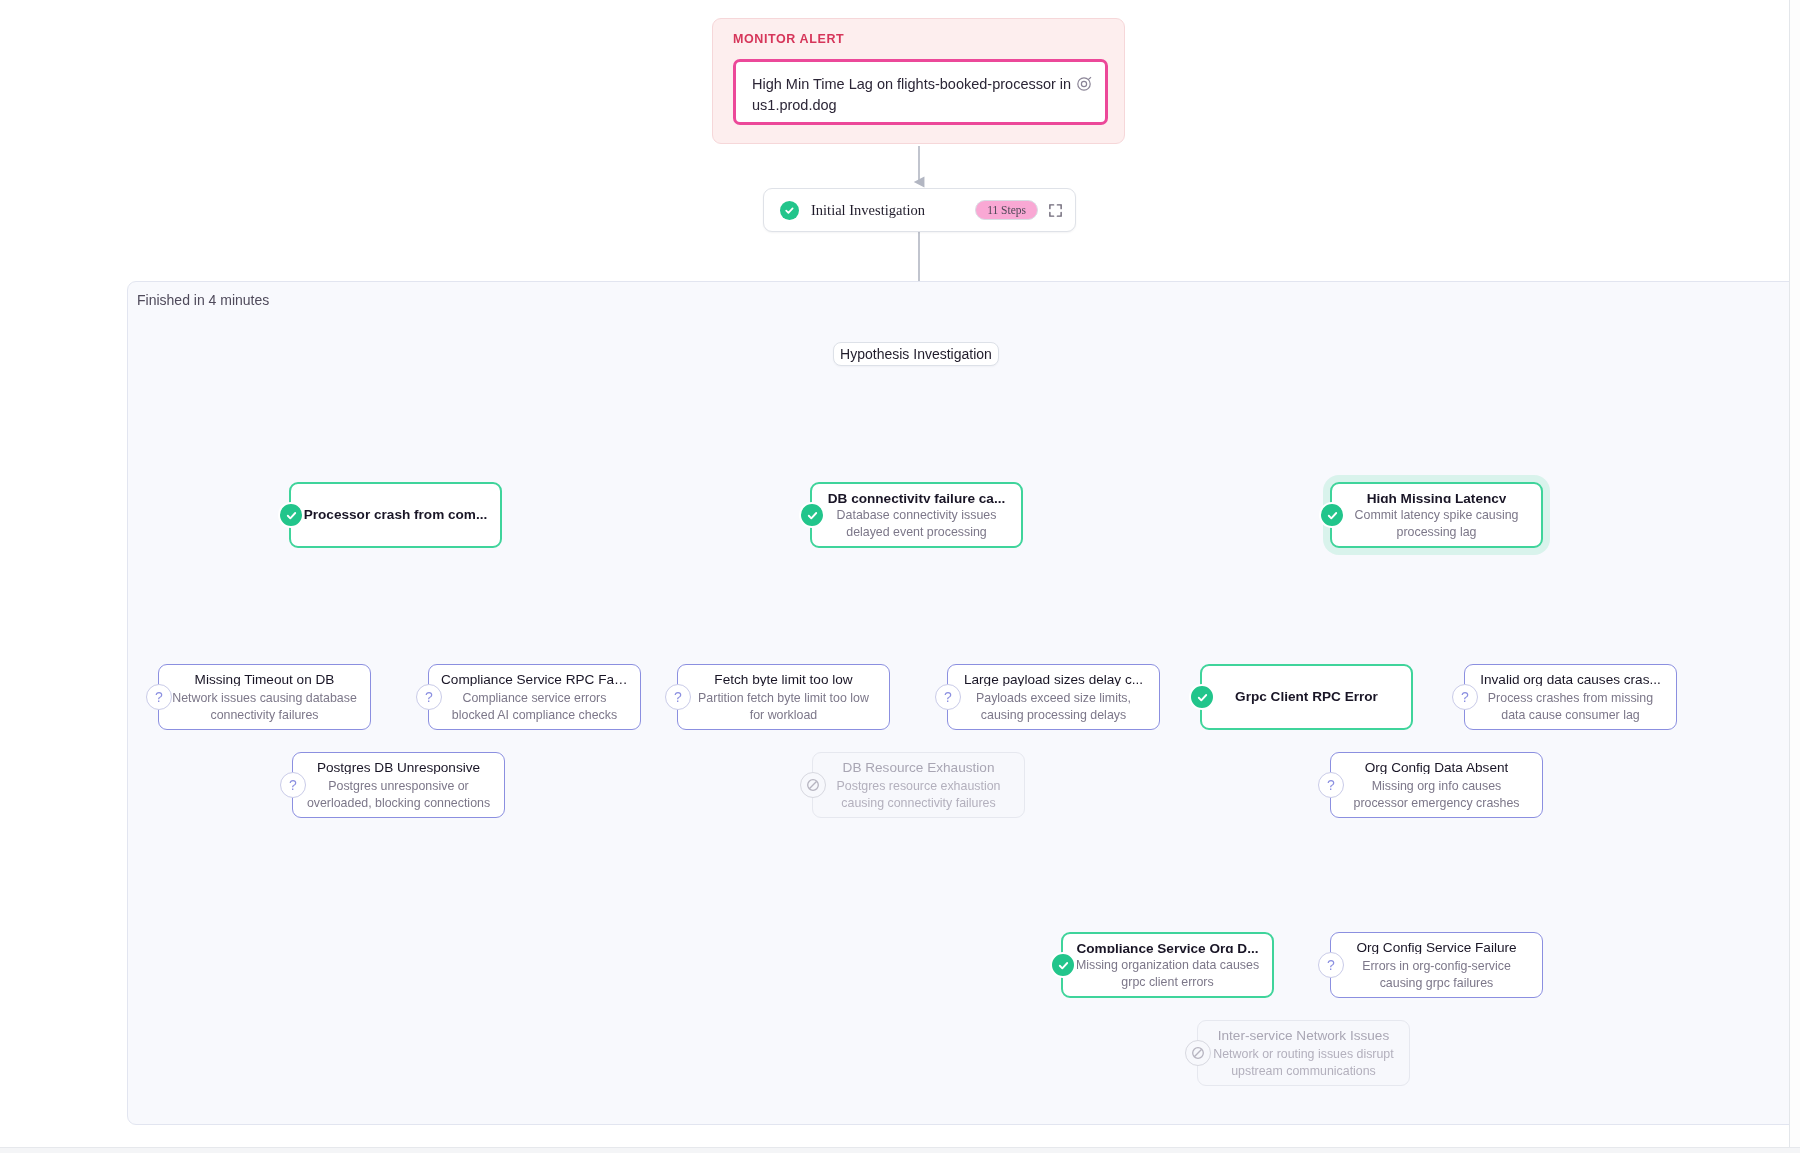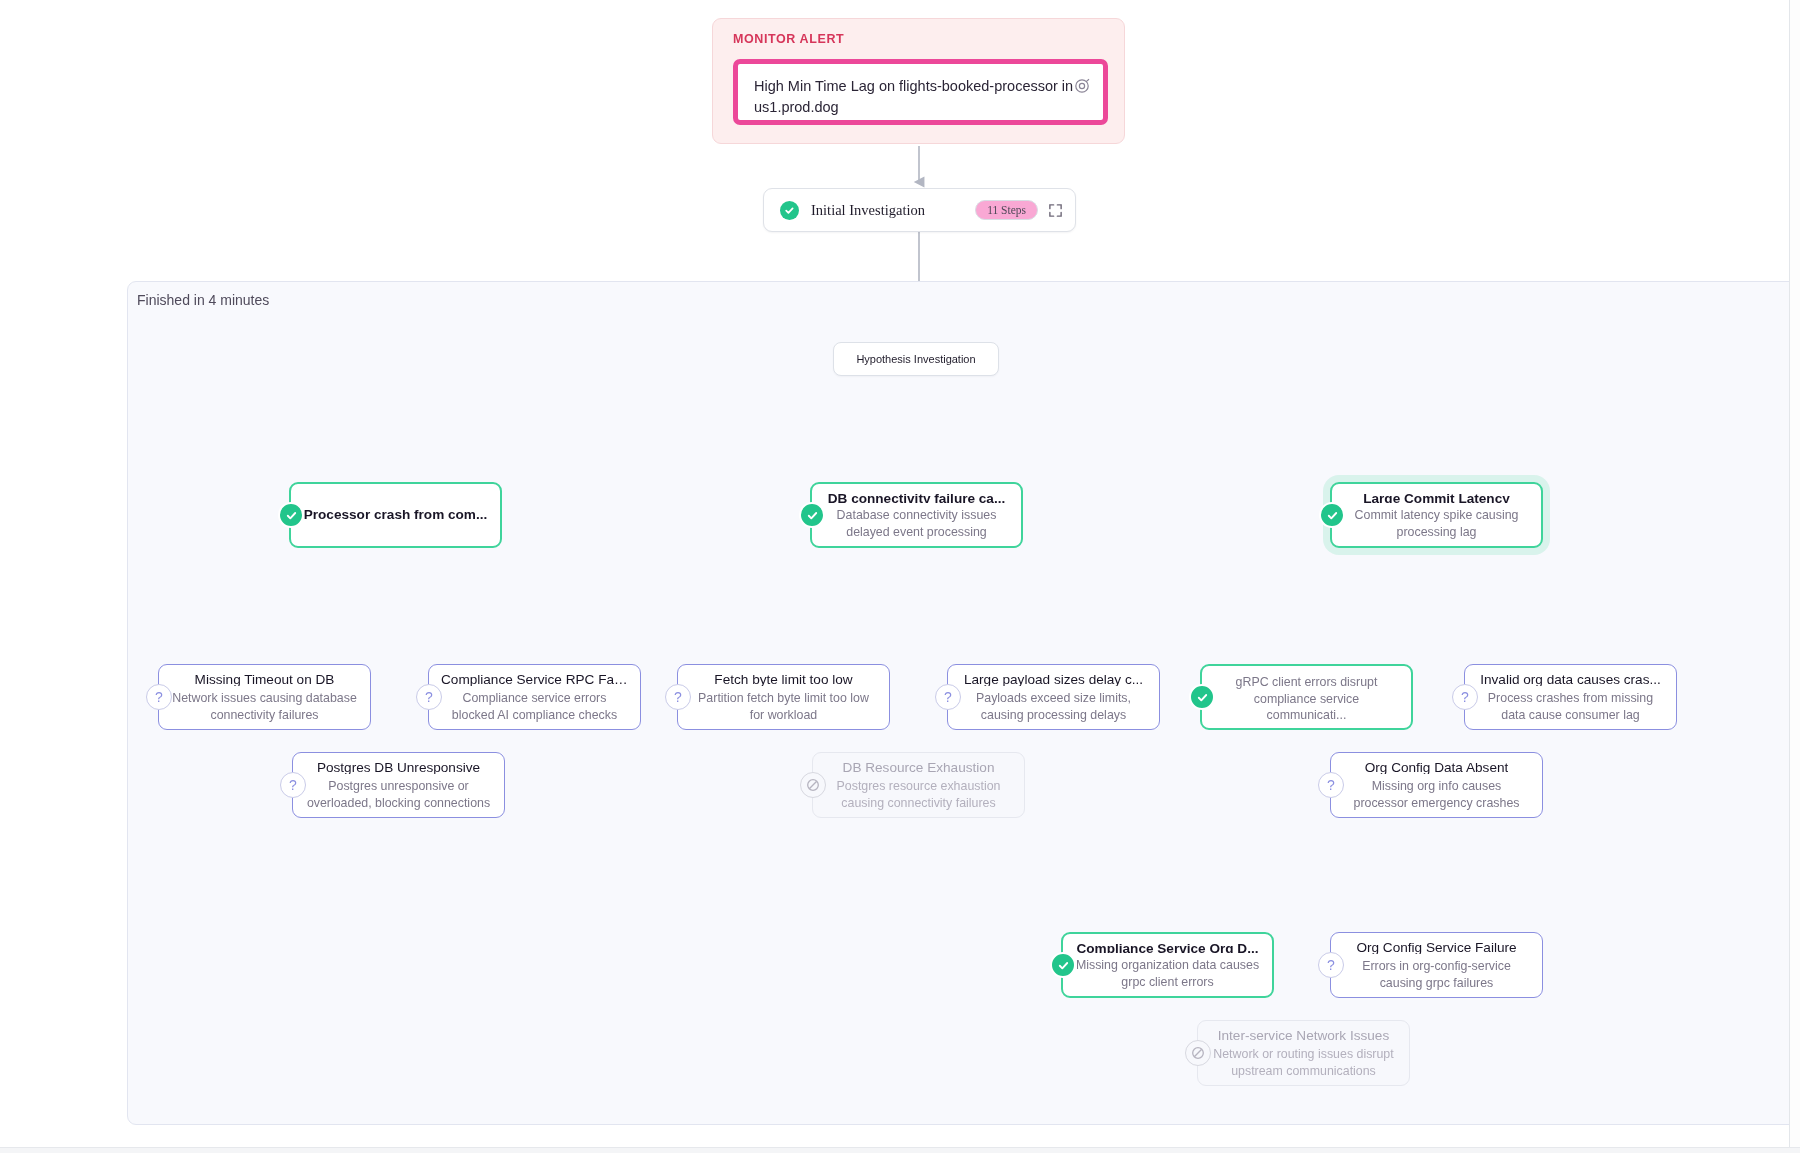--- a/index.html
+++ b/index.html
@@ -54,21 +54,21 @@
     font-size: 12.5px;
     font-weight: bold;
     letter-spacing: 0.6px;
     color: #d6365a;
   }
   .alert-card {
     position: absolute;
     left: 20px; top: 40px;
     width: 375px; height: 66px;
     background: #ffffff;
-    border: 5px solid #ec4899;
+    border: 3px solid #ec4899;
     border-radius: 7px;
     padding-left: 28px;
   }
   .alert-card-text {
     position: absolute;
     left: 16px; top: 12px;
     width: 330px;
     font-size: 14.5px;
     line-height: 21px;
     color: #2b2536;
@@ -133,26 +133,26 @@
     position: absolute;
     left: 9px; top: 10px;
     font-size: 14px;
     color: #4f4a5b;
   }
 
   
   .hyp-node {
     position: absolute;
     left: 833px; top: 342px;
-    width: 166px; height: 34px;
+    width: 166px; height: 24px;
     background: #ffffff;
     border: 1px solid #dde1e8;
     border-radius: 8px;
     display: flex; align-items: center; justify-content: center;
-    font-size: 11px;
+    font-size: 14px;
     color: #201c2b;
     box-shadow: 0 1px 2px rgba(20,20,40,0.04);
   }
 
   
   .card {
     position: absolute;
     border-radius: 9px;
     background: #ffffff;
     display: flex;
@@ -334,21 +334,21 @@
         </span>
         <div class="c-title">DB connectivity failure ca...</div>
         <div class="c-desc">Database connectivity issues delayed event processing</div>
       </div>
       <div class="card v-confirmed highlight" style="left: 1330px; top: 482px; width: 213px; height: 66px;">
         <span class="status-badge s-confirmed">
           <svg viewBox="0 0 14 14" fill="none" stroke="#ffffff" stroke-width="2" stroke-linecap="round" stroke-linejoin="round">
             <path d="M3 7.3 L5.7 10 L11 4.3"></path>
           </svg>
         </span>
-        <div class="c-title">Large Commit Latency</div>
+        <div class="c-title">High Missing Latency</div>
         <div class="c-desc">Commit latency spike causing processing lag</div>
       </div>
       <div class="card v-pending" style="left: 158px; top: 664px; width: 213px; height: 66px;">
         <span class="status-badge s-pending">?</span>
         <div class="c-title">Missing Timeout on DB</div>
         <div class="c-desc">Network issues causing database connectivity failures</div>
       </div>
       <div class="card v-pending" style="left: 428px; top: 664px; width: 213px; height: 66px;">
         <span class="status-badge s-pending">?</span>
         <div class="c-title">Compliance Service RPC Fai...</div>
@@ -364,21 +364,20 @@
         <div class="c-title">Large payload sizes delay c...</div>
         <div class="c-desc">Payloads exceed size limits, causing processing delays</div>
       </div>
       <div class="card v-confirmed" style="left: 1200px; top: 664px; width: 213px; height: 66px;">
         <span class="status-badge s-confirmed">
           <svg viewBox="0 0 14 14" fill="none" stroke="#ffffff" stroke-width="2" stroke-linecap="round" stroke-linejoin="round">
             <path d="M3 7.3 L5.7 10 L11 4.3"></path>
           </svg>
         </span>
         <div class="c-title">Grpc Client RPC Error</div>
-        <div class="c-desc">gRPC client errors disrupt compliance service communicati...</div>
       </div>
       <div class="card v-pending" style="left: 1464px; top: 664px; width: 213px; height: 66px;">
         <span class="status-badge s-pending">?</span>
         <div class="c-title">Invalid org data causes cras...</div>
         <div class="c-desc">Process crashes from missing data cause consumer lag</div>
       </div>
       <div class="card v-pending" style="left: 292px; top: 752px; width: 213px; height: 66px;">
         <span class="status-badge s-pending">?</span>
         <div class="c-title">Postgres DB Unresponsive</div>
         <div class="c-desc">Postgres unresponsive or overloaded, blocking connections</div>

